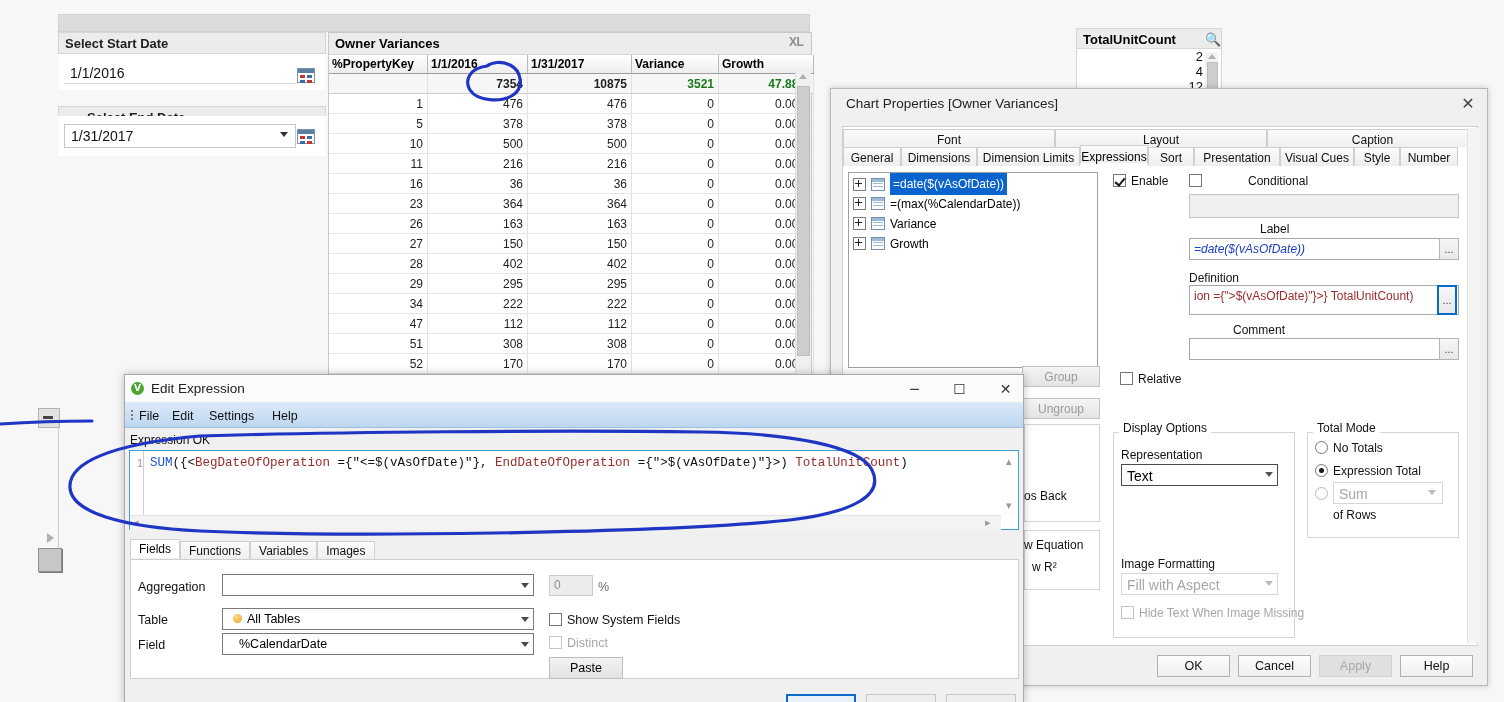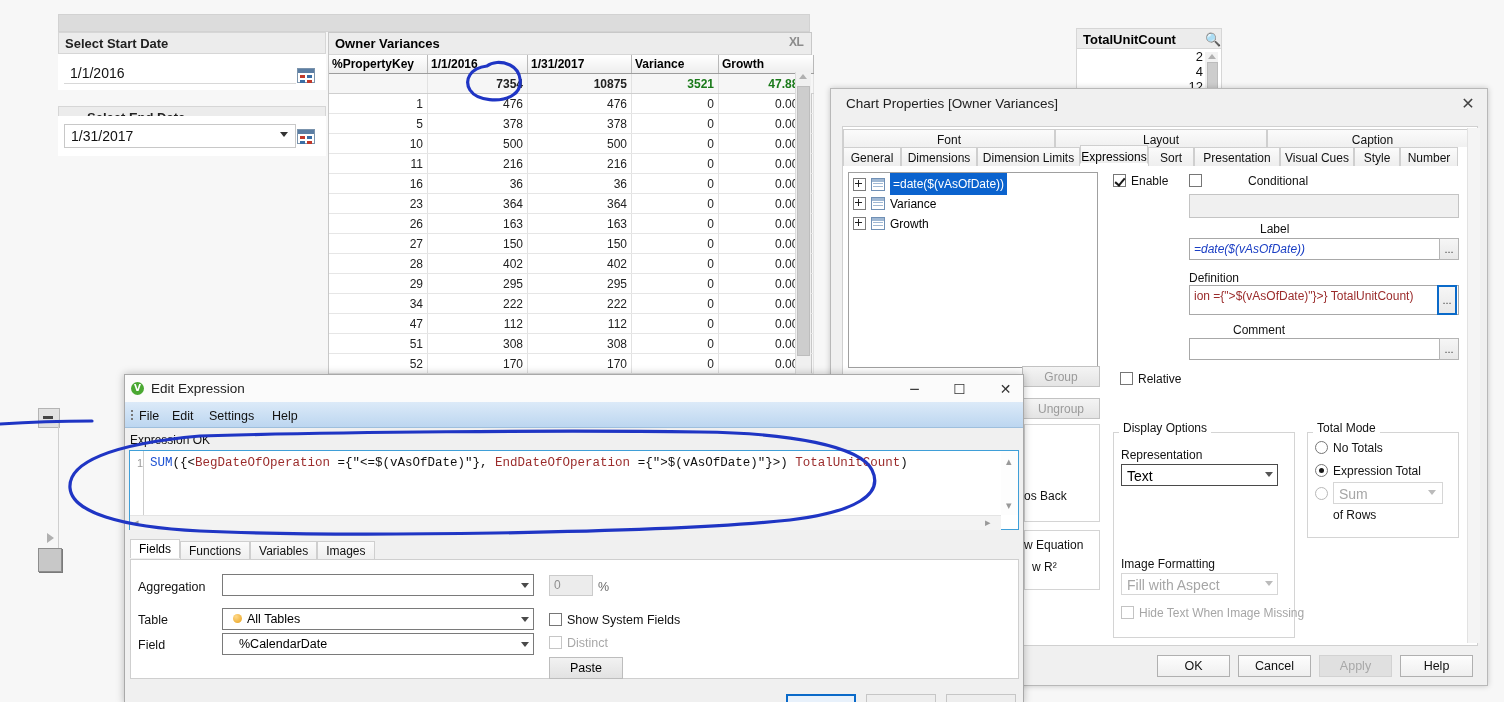--- a/index.html
+++ b/index.html
@@ -449,20 +449,23 @@
   <div class="tab" style="width:74px">Visual Cues</div>
   <div class="tab" style="width:46px">Style</div>
   <div class="tab" style="width:58px">Number</div>
 </div>
 
 <div class="abs" id="exlist">
   <div class="exrow">
     <span class="plusbox"></span><span class="exicon"></span><span class="exlabel sel">=date($(vAsOfDate))</span>
   </div>
   <div class="exrow">
+    <span class="plusbox"></span><span class="exicon"></span><span class="exlabel">=(max(%CalendarDate))</span>
+  </div>
+  <div class="exrow">
     <span class="plusbox"></span><span class="exicon"></span><span class="exlabel">Variance</span>
   </div>
   <div class="exrow">
     <span class="plusbox"></span><span class="exicon"></span><span class="exlabel">Growth</span>
   </div>
 </div>
 
 <div class="smallbtn" id="btnGroup">Group</div>
 <div class="smallbtn" id="btnUngroup">Ungroup</div>
 

